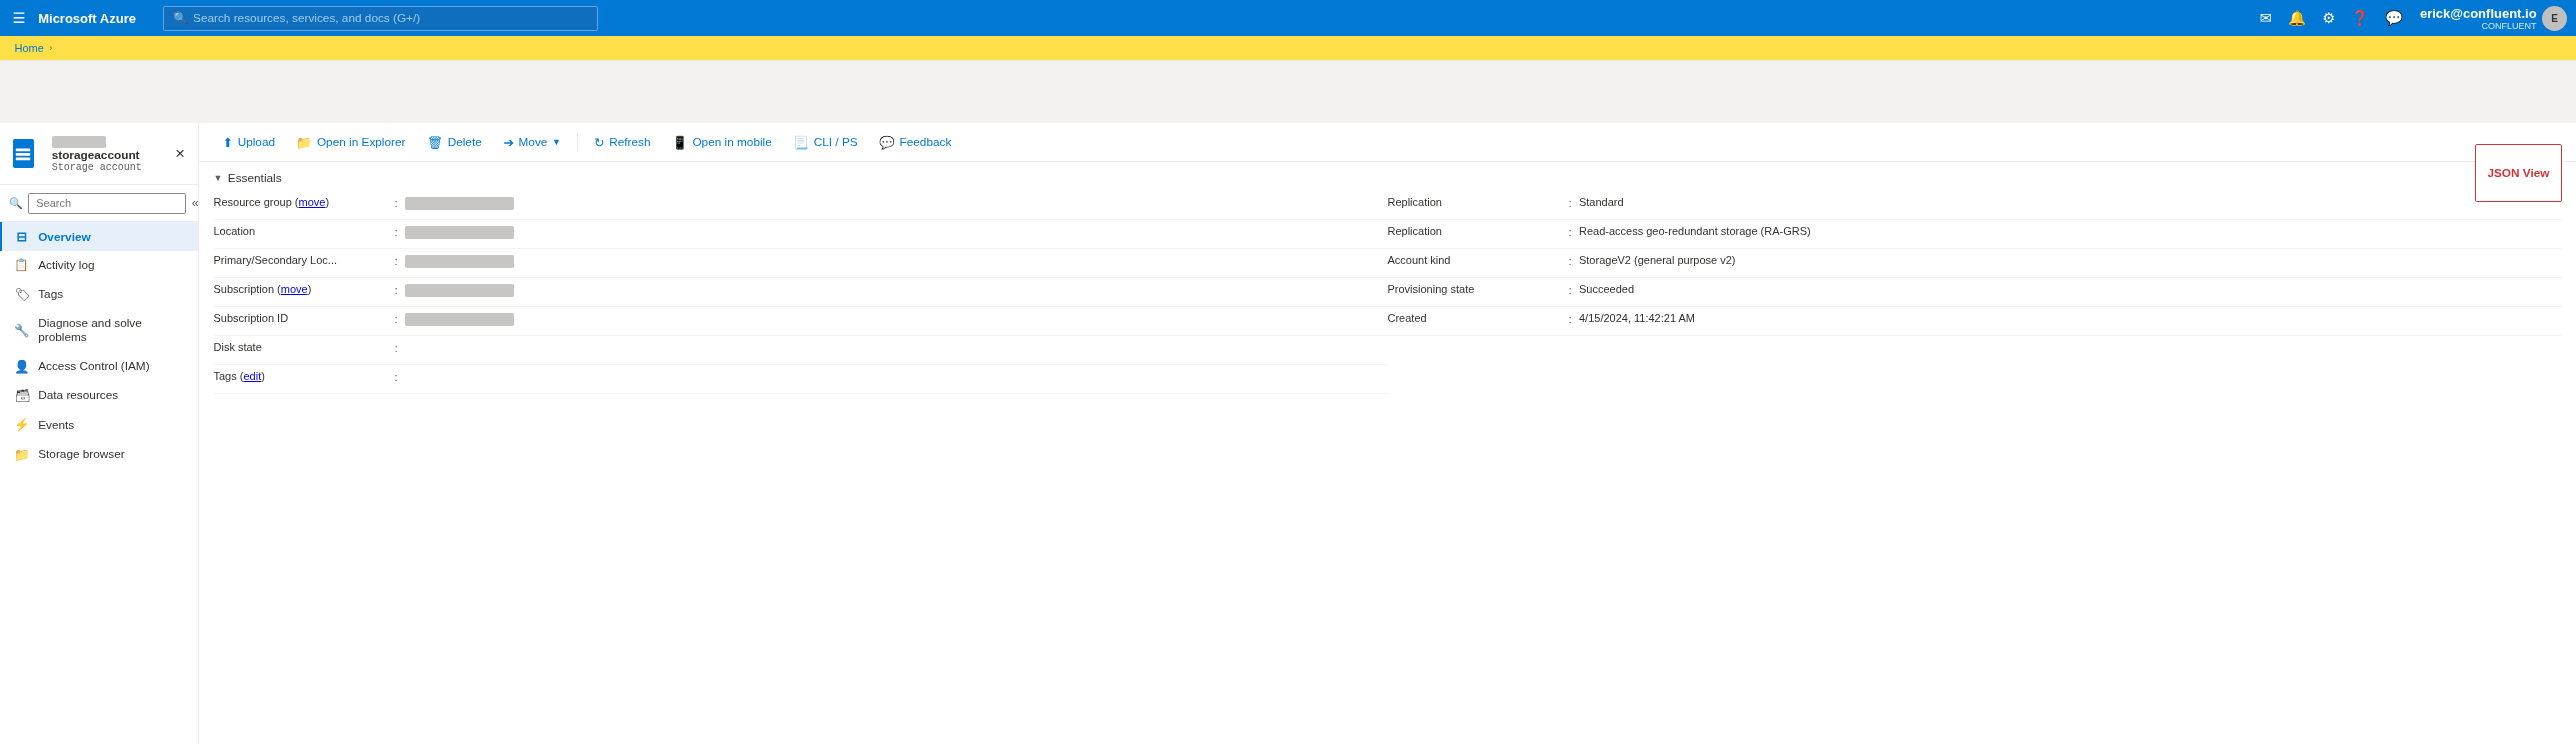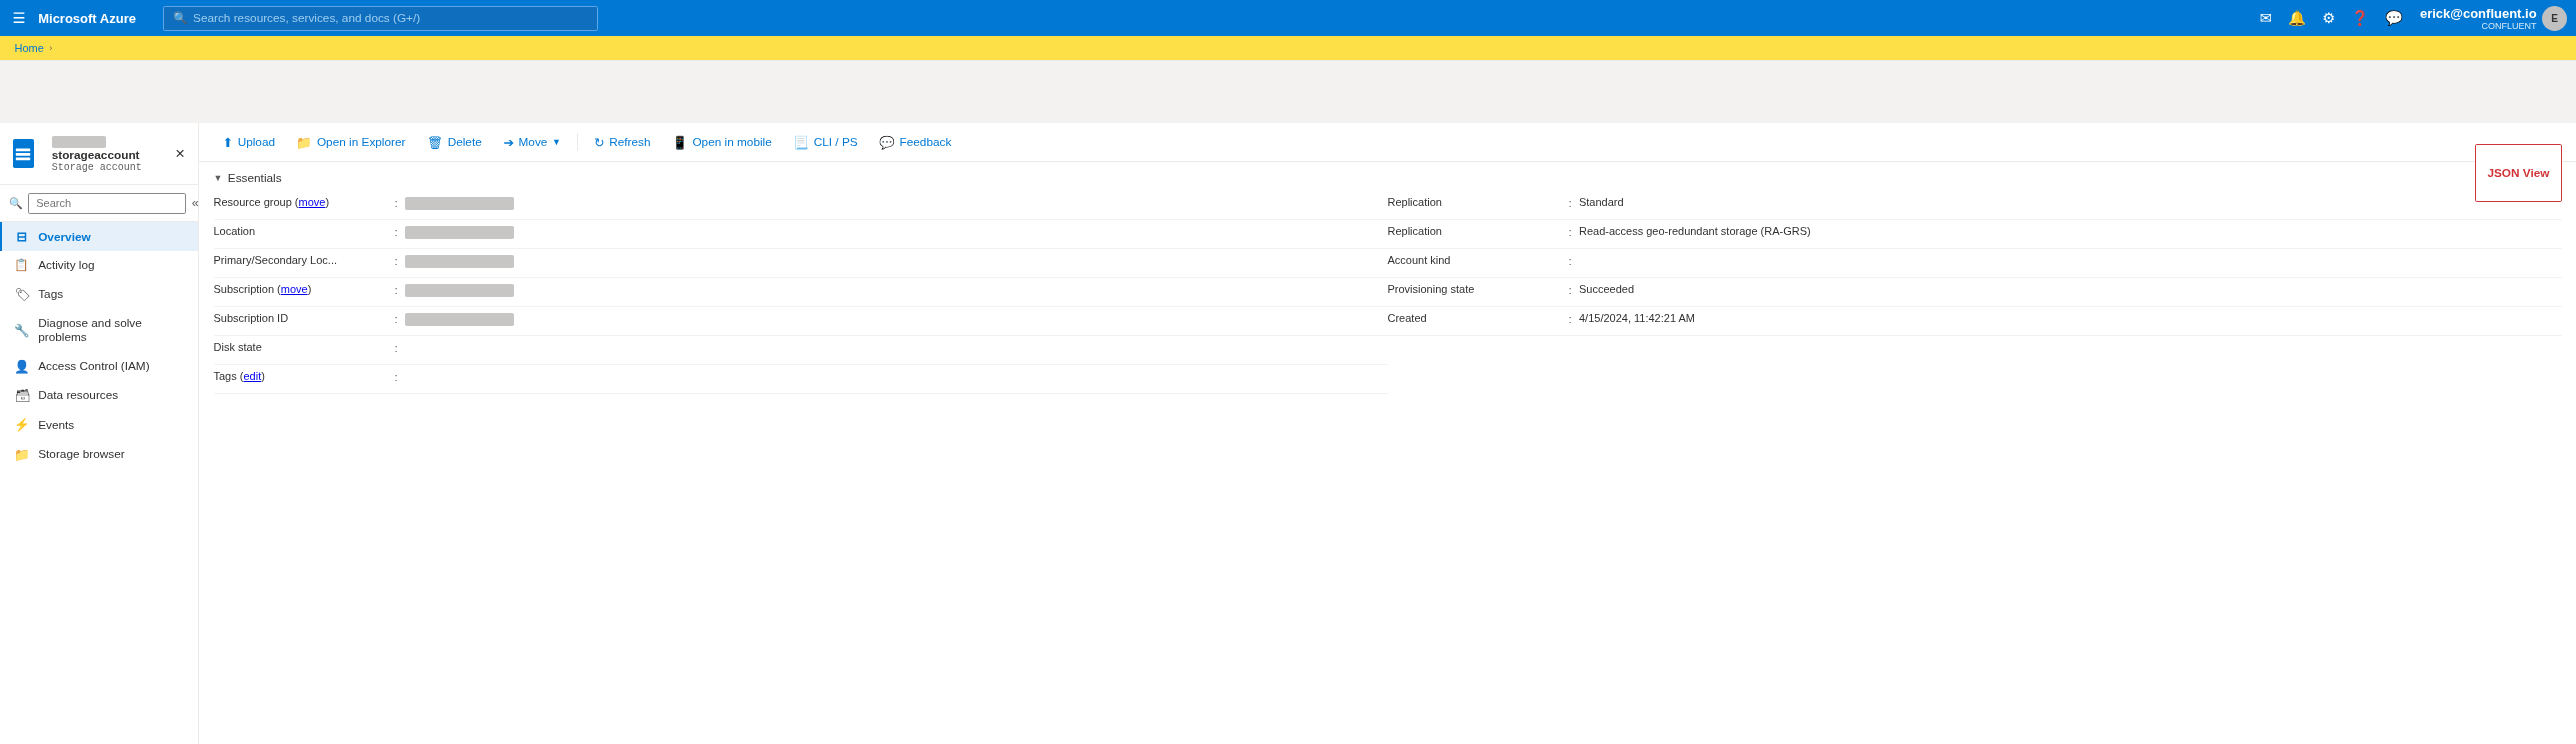--- a/index.html
+++ b/index.html
@@ -371,20 +371,21 @@
 
         <div class="essentials-row">
           <span class="label">Replication</span>
           <span class="colon">:</span>
           <span class="value">Read-access geo-redundant storage (RA-GRS)</span>
         </div>
 
         <div class="essentials-row">
           <span class="label">Account kind</span>
           <span class="colon">:</span>
+          <span class="value">StorageV2 (general purpose v2)</span>
         </div>
 
         <div class="essentials-row">
           <span class="label">Provisioning state</span>
           <span class="colon">:</span>
           <span class="value">Succeeded</span>
         </div>
 
         <div class="essentials-row">
           <span class="label">Created</span>

